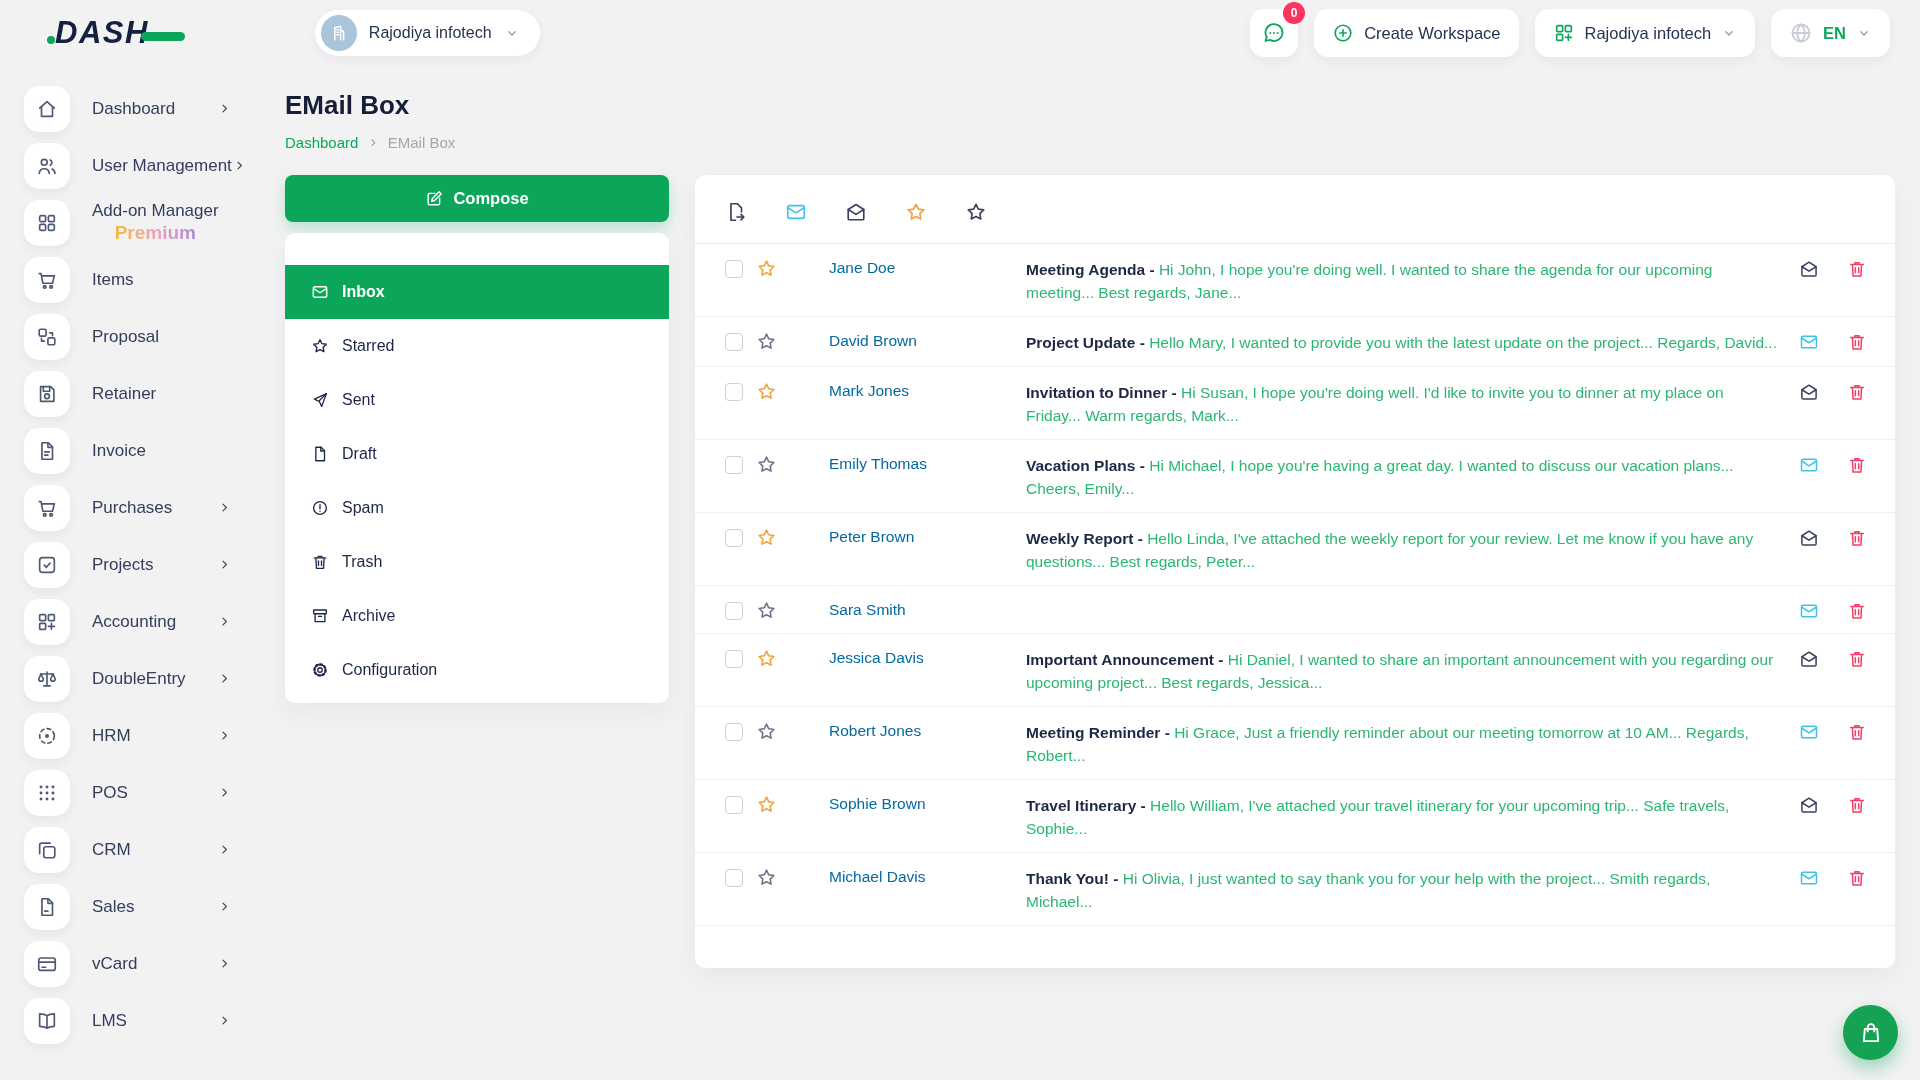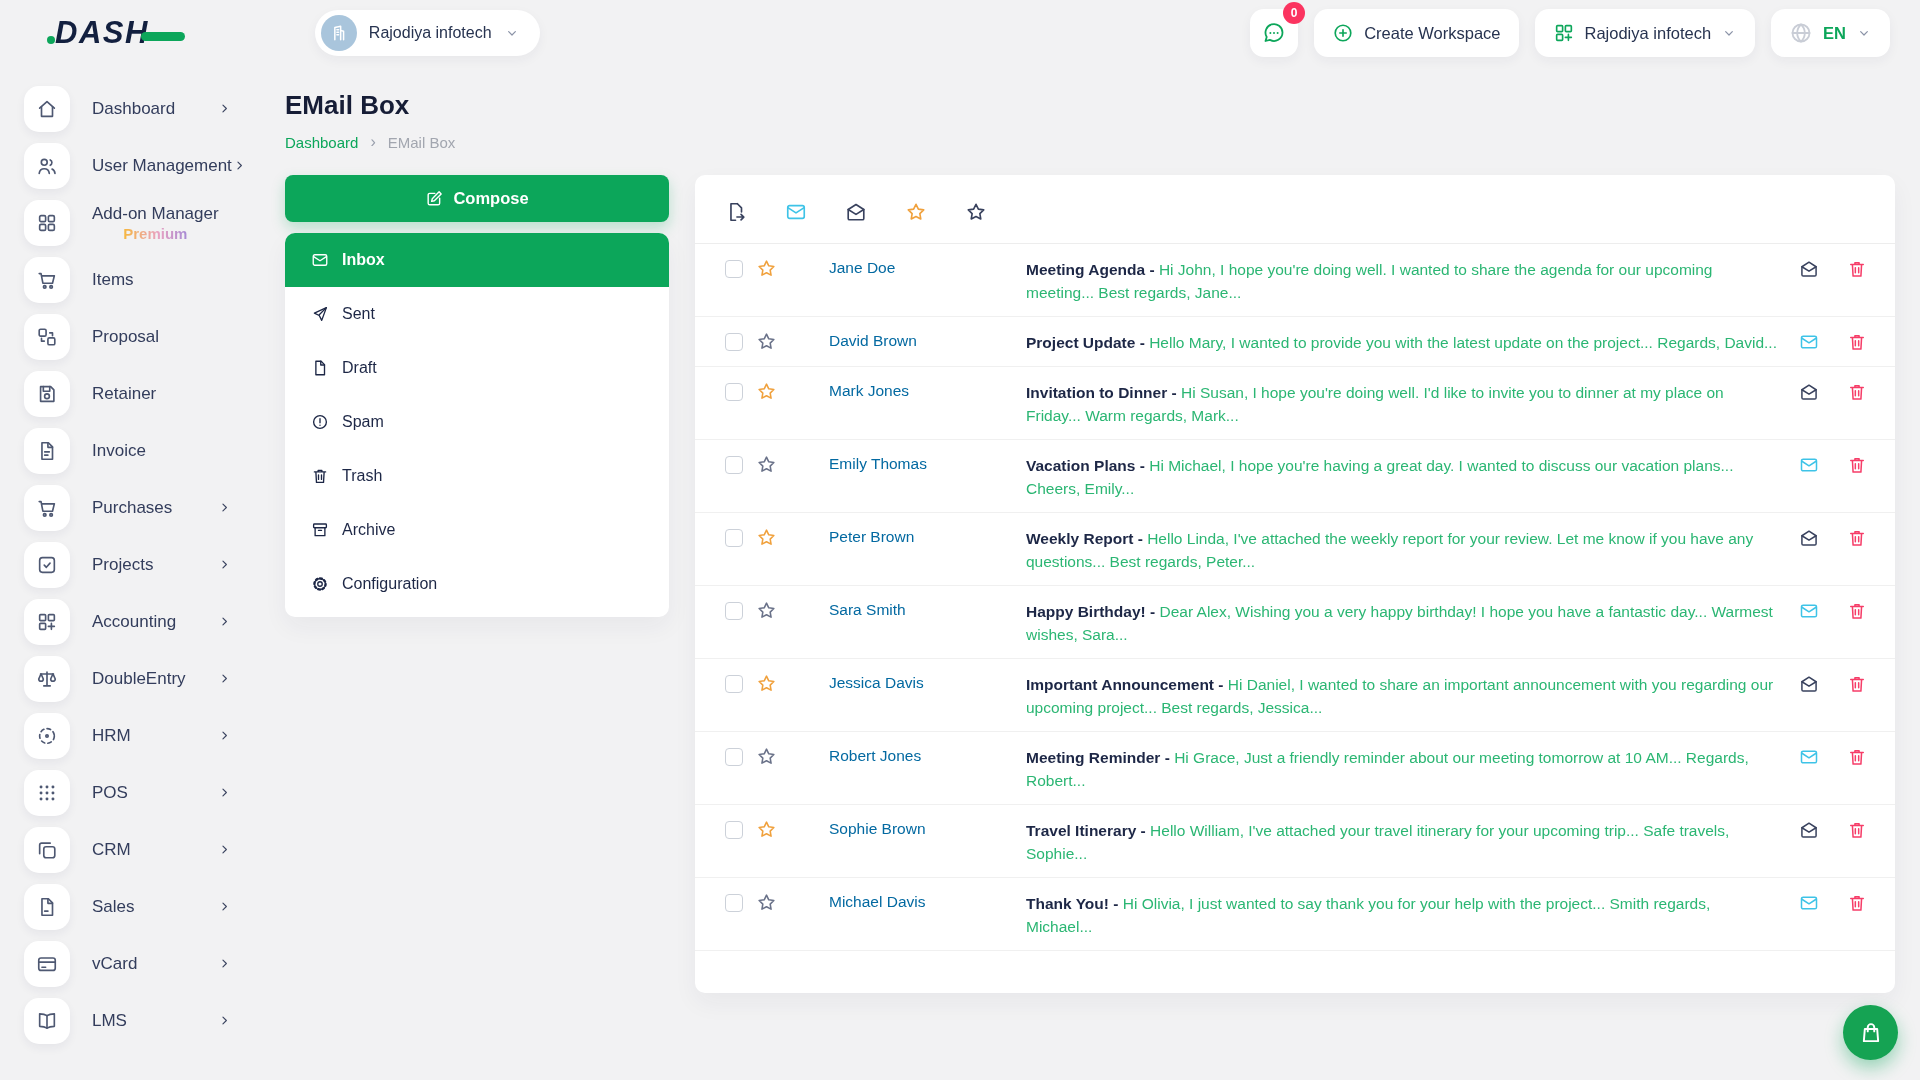--- a/index.html
+++ b/index.html
@@ -28,40 +28,40 @@
   .green { color:#0ca65a; }
   .muted-ico { color:#c9cdd6; }
   .lang-label { color:#0ca65a; font-weight:600; }
 
   
   .sidebar { position:absolute; left:0; top:80px; width:262px; padding-left:24px; }
   .side-item { display:flex; align-items:center; height:57px; cursor:pointer; padding-right:30px; }
   .side-icon { width:46px; height:46px; min-width:46px; background:#fff; border-radius:15px; display:flex; align-items:center; justify-content:center; color:#4e5872; box-shadow:0 4px 10px rgba(30,40,80,.06); }
   .side-text { margin-left:22px; display:flex; flex-direction:column; align-items:flex-start; }
   .side-label { font-size:17px; font-weight:500; color:#333d5c; white-space:nowrap; }
-  .side-badge { font-size:15px; font-weight:700; background:linear-gradient(90deg,#f6b83e,#e9a1c1 55%,#a78bd4); -webkit-background-clip:text; background-clip:text; color:transparent; align-self:center; margin-top:1px; }
+  .side-badge { font-size:19px; font-weight:700; background:linear-gradient(90deg,#f6b83e,#e9a1c1 55%,#a78bd4); -webkit-background-clip:text; background-clip:text; color:transparent; align-self:center; margin-top:1px; }
   .side-chev { margin-left:auto; color:#39425e; }
 
   
   .content { position:absolute; left:262px; top:72px; right:0; padding:18px 25px 0 23px; }
   .page-title { font-size:26px; font-weight:700; color:#161d36; }
   .breadcrumb { margin-top:12px; font-size:15px; display:flex; gap:12px; align-items:center; }
   .bc-link { color:#0ca65a; text-decoration:none; cursor:pointer; }
   .bc-sep { color:#9aa0ad; font-size:16px; }
   .bc-current { color:#a2a6af; }
 
   .mail-layout { display:flex; gap:26px; margin-top:24px; align-items:flex-start; }
 
   
   .mail-nav { width:384px; }
   .compose-btn { width:100%; height:47px; background:#0ca65a; border:none; border-radius:8px; color:#fff; font-size:16.5px; font-weight:700; display:flex; align-items:center; justify-content:center; gap:9px; cursor:pointer; font-family:inherit; box-shadow:0 6px 14px rgba(12,166,90,.25); }
   .folder-card { margin-top:11px; background:#fff; border-radius:10px; overflow:hidden; box-shadow:0 10px 24px rgba(30,40,80,.05); padding-bottom:6px; }
   .folder-item { height:54px; display:flex; align-items:center; gap:13px; padding:0 26px; font-size:16px; color:#1d2746; cursor:pointer; }
   .folder-item .ico { color:#1d2746; }
-  .folder-item.active { background:#0ca65a; color:#fff; font-weight:600; }
+  .folder-item.active { background:#0ca65a; color:#fff; font-weight:600;margin-top:32px; }
   .folder-item.active .ico { color:#fff; }
 
   
   .mail-card { flex:1; background:#fff; border-radius:10px; box-shadow:0 10px 24px rgba(30,40,80,.05); padding-bottom:42px; }
   .mail-toolbar { display:flex; align-items:center; gap:38px; padding:26px 30px 20px 30px; border-bottom:1px solid #ededed; }
   .tool-ico { cursor:pointer; color:#39425e; }
   .tool-ico.cyan { color:#3ec3e7; }
   .tool-ico.orange { color:#f0a13d; }
   .email-row { display:flex; align-items:flex-start; padding:12px 28px 12px 30px; border-bottom:1px solid #f0f0f0; cursor:pointer; }
   .chk { width:18px; height:18px; min-width:18px; border:1.6px solid #ccd1d9; border-radius:4px; background:#fff; margin-top:4px; cursor:pointer; }
@@ -496,20 +496,28 @@
   <div class="folder-item active">
     <span class="ico">
               <svg width="18" height="18" viewBox="0 0 24 24" fill="none" stroke="currentColor" stroke-width="1.8" stroke-linecap="round" stroke-linejoin="round">
                 <rect x="3" y="5" width="18" height="14" rx="2"></rect>
                 <path d="M3.5 7.5L12 13l8.5-5.5"></path>
               </svg>
             </span>
     <span class="folder-label">Inbox</span>
   </div>
 
+  <div class="folder-item">
+    <span class="ico">
+              <svg width="18" height="18" viewBox="0 0 24 24" fill="none" stroke="currentColor" stroke-width="1.8" stroke-linecap="round" stroke-linejoin="round">
+                <path d="M12 3.6l2.6 5.3 5.8.8-4.2 4.1 1 5.8-5.2-2.7-5.2 2.7 1-5.8-4.2-4.1 5.8-.8z"></path>
+              </svg>
+            </span>
+    <span class="folder-label">Starred</span>
+  </div>
 
   <div class="folder-item">
     <span class="ico">
               <svg width="18" height="18" viewBox="0 0 24 24" fill="none" stroke="currentColor" stroke-width="1.8" stroke-linecap="round" stroke-linejoin="round">
                 <path d="M20.5 3.5L11 13"></path>
                 <path d="M20.5 3.5l-6.2 17-3.3-6.5-6.5-3.3z"></path>
               </svg>
             </span>
     <span class="folder-label">Sent</span>
   </div>
@@ -727,21 +735,20 @@
   </div>
 
   <div class="email-row">
     <span class="chk"></span>
     <span class="row-star ico">
               <svg width="21" height="21" viewBox="0 0 24 24" fill="none" stroke="currentColor" stroke-width="1.8" stroke-linecap="round" stroke-linejoin="round">
                 <path d="M12 3.6l2.6 5.3 5.8.8-4.2 4.1 1 5.8-5.2-2.7-5.2 2.7 1-5.8-4.2-4.1 5.8-.8z"></path>
               </svg>
             </span>
     <span class="sender">Sara Smith</span>
-    <span class="msg"><span class="subj">Happy Birthday! -</span> <span class="prev">Dear Alex, Wishing you a very happy birthday! I hope you have a fantastic day... Warmest wishes, Sara...</span></span>
     <span class="row-actions">
       <span class="env ico unread">
                 <svg width="20" height="20" viewBox="0 0 24 24" fill="none" stroke="currentColor" stroke-width="1.8" stroke-linecap="round" stroke-linejoin="round">
                   <rect x="3" y="5" width="18" height="14" rx="2"></rect>
                   <path d="M3.5 7.5L12 13l8.5-5.5"></path>
                 </svg>
               </span>
       <span class="del ico">
                 <svg width="20" height="20" viewBox="0 0 24 24" fill="none" stroke="currentColor" stroke-width="1.8" stroke-linecap="round" stroke-linejoin="round">
                   <path d="M4.5 6.5h15M9.5 6.5v-2h5v2M6.5 6.5l.8 14h9.4l.8-14"></path>

